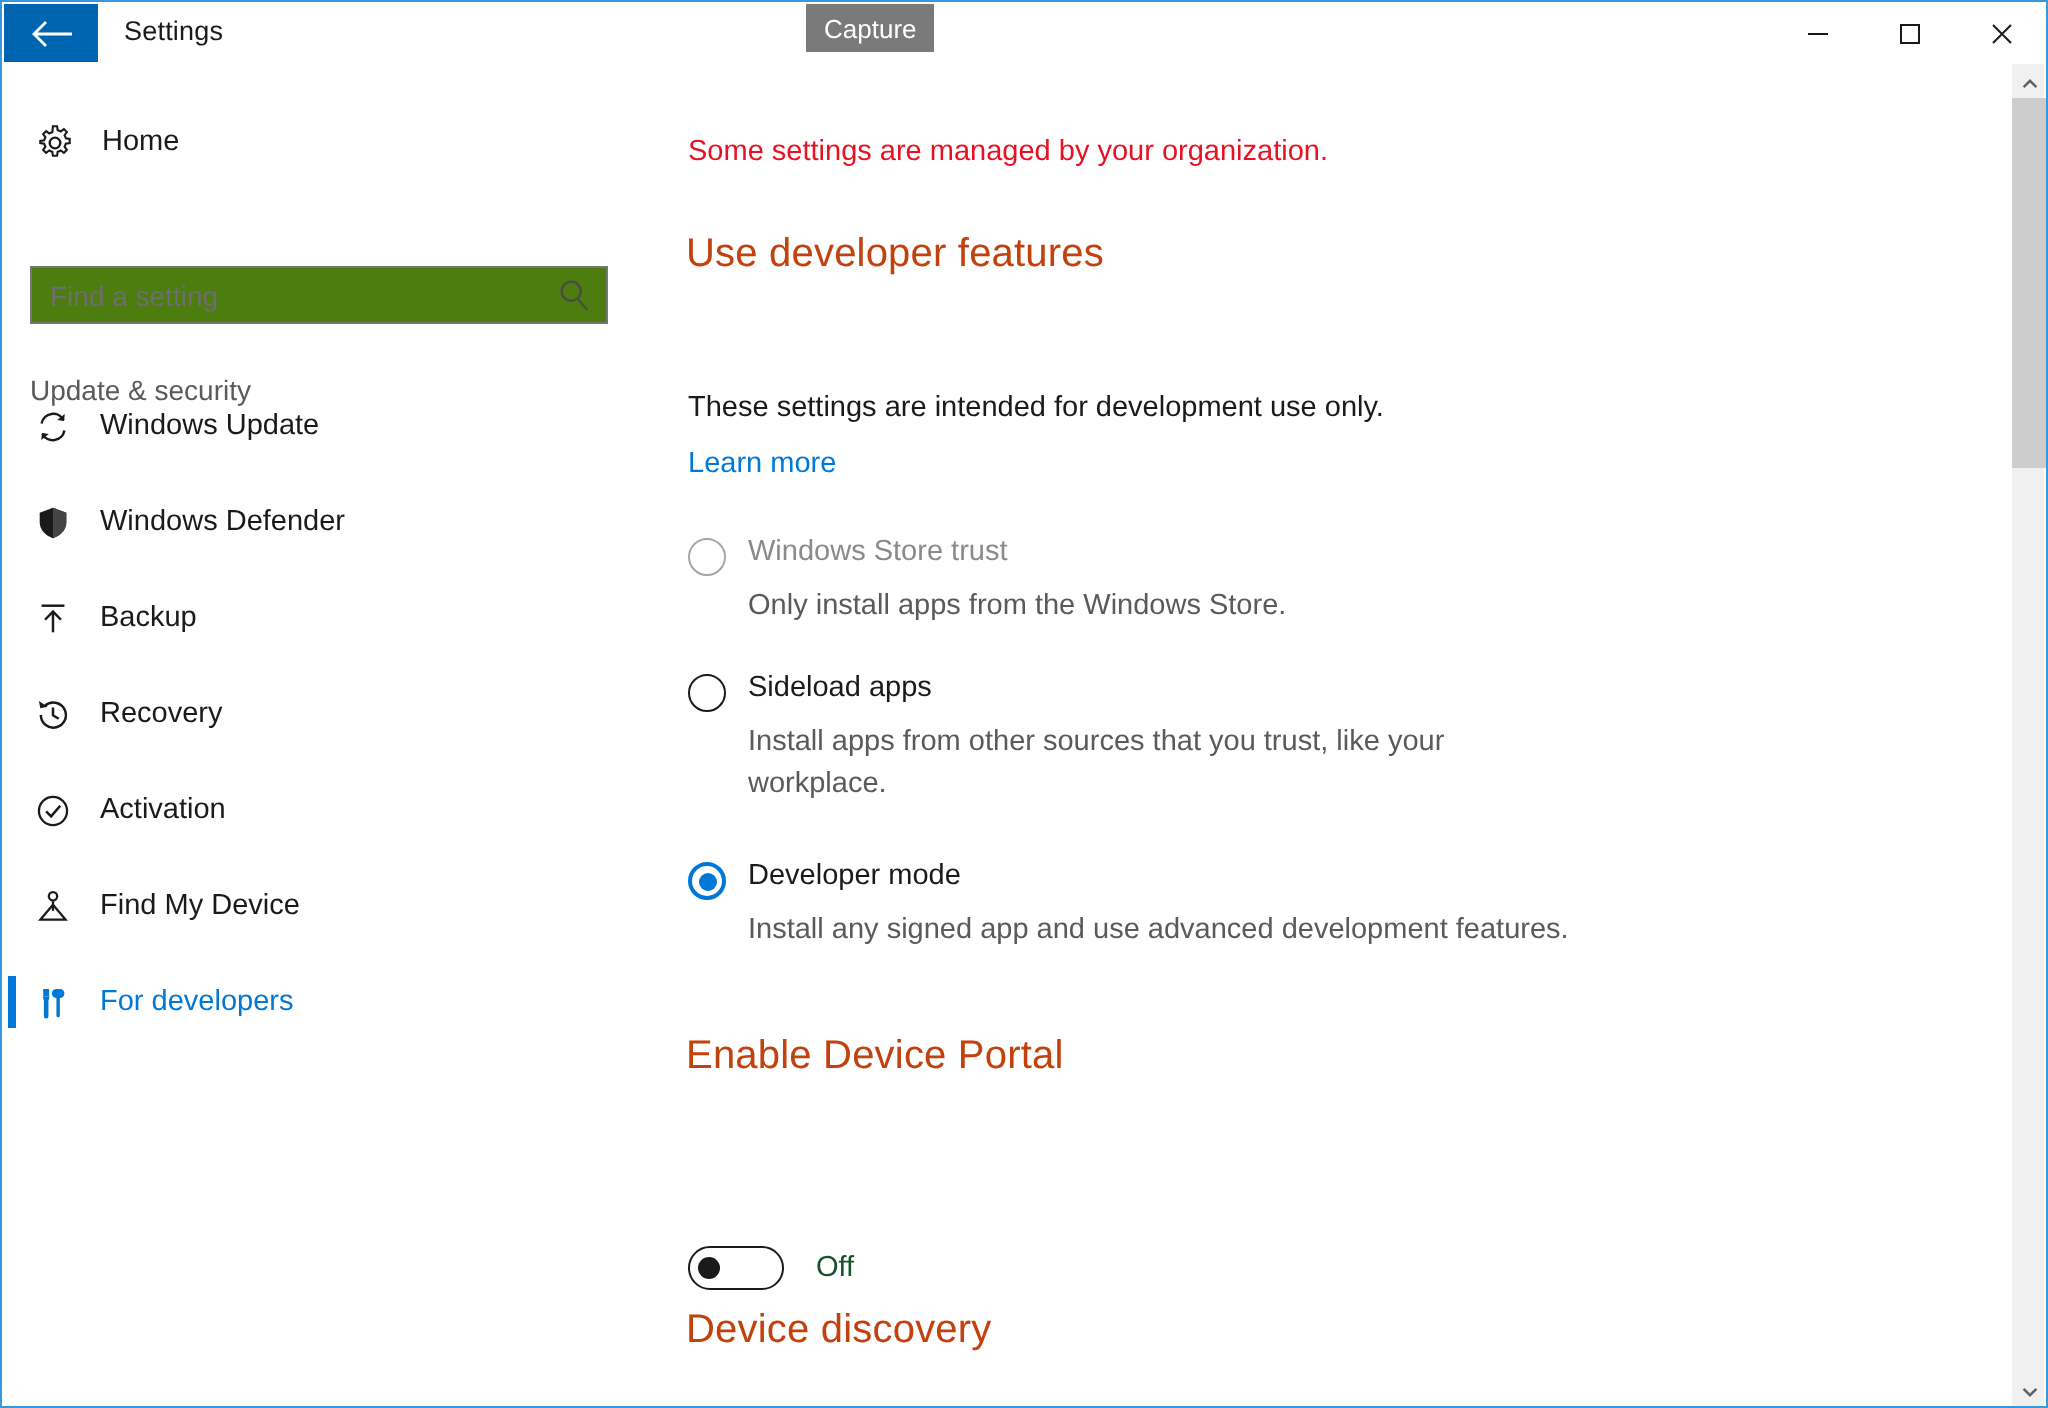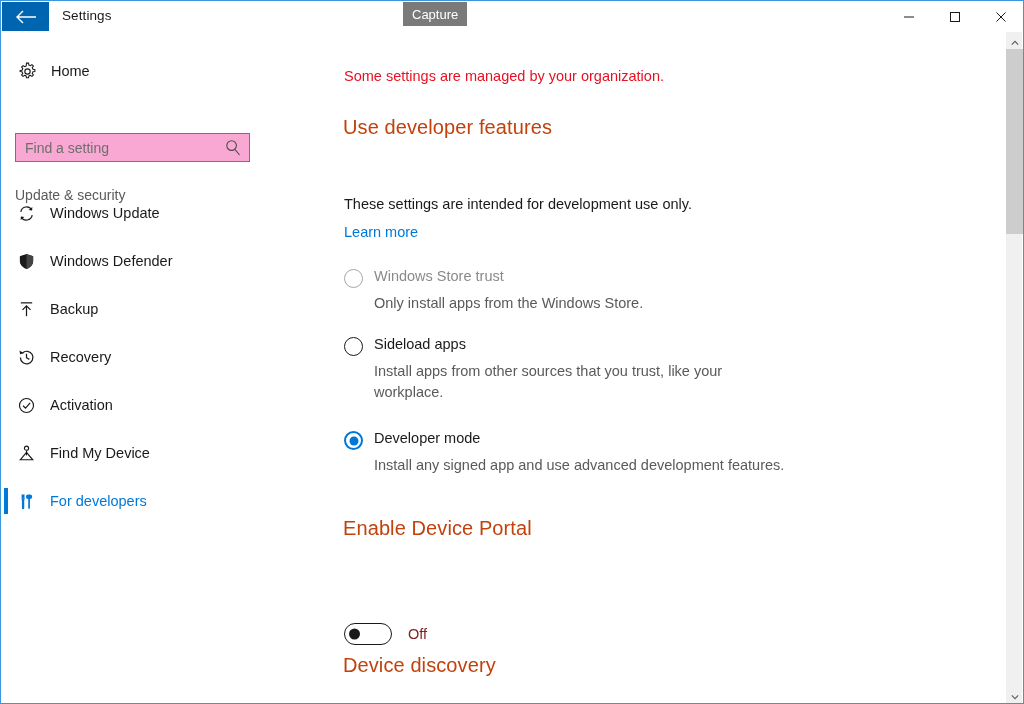--- a/index.html
+++ b/index.html
@@ -90,23 +90,23 @@
     width: 320px; height: 34px;
     display: flex; align-items: center;
     cursor: pointer;
   }
   #home-item .nav-icon { width: 48px; display: flex; justify-content: center; align-items: center; }
   #home-item .nav-label { font-size: 14.5px; color: #1a1a1a; }
 
   #search-box {
     position: absolute;
     left: 13px; top: 101px;
-    width: 235px; height: 29px;
+    width: 289px; height: 29px;
     border: 1px solid #767676;
-    background: #f9a8d4;
+    background: #4d7c0f;
     cursor: text;
   }
   #search-input {
     position: absolute;
     left: 9px; top: 0;
     width: 250px; height: 27px;
     border: none; outline: none;
     background: transparent;
     font-family: "Liberation Sans", sans-serif;
     font-size: 14px;
@@ -270,21 +270,21 @@
     position: absolute;
     left: 4px; top: 50%;
     transform: translateY(-50%);
     width: 11px; height: 11px;
     border-radius: 50%;
     background: #1a1a1a;
   }
   #portal-toggle-label {
     margin-left: 16px;
     font-size: 14.5px;
-    color: #7f1d1d;
+    color: #14532d;
   }
 
   
   #scrollbar {
     position: absolute;
     right: 1px; top: 31px;
     width: 17px;
     height: 671px;
     background: #f0f0f0;
     border-left: 1px solid #ffffff;

